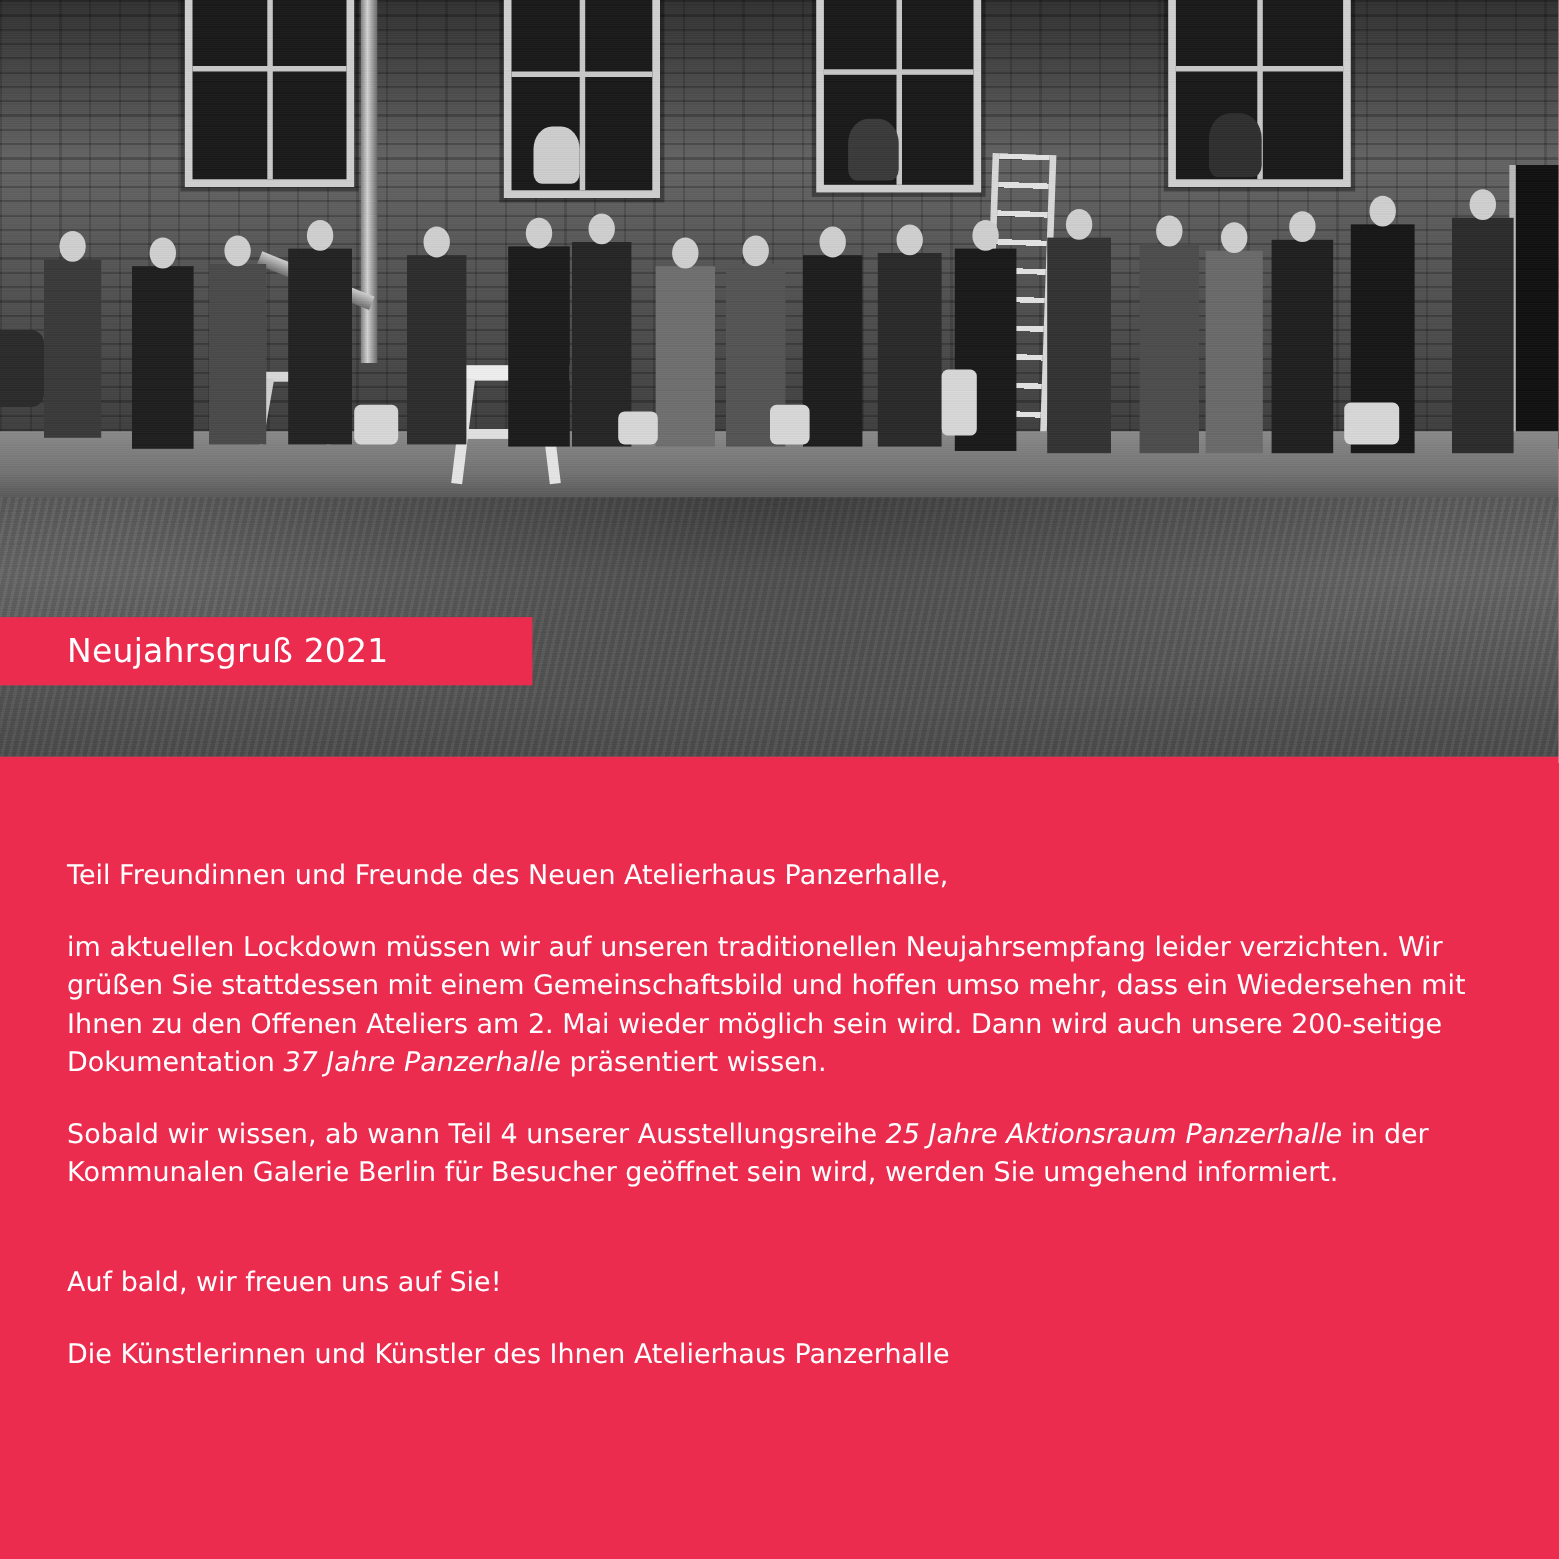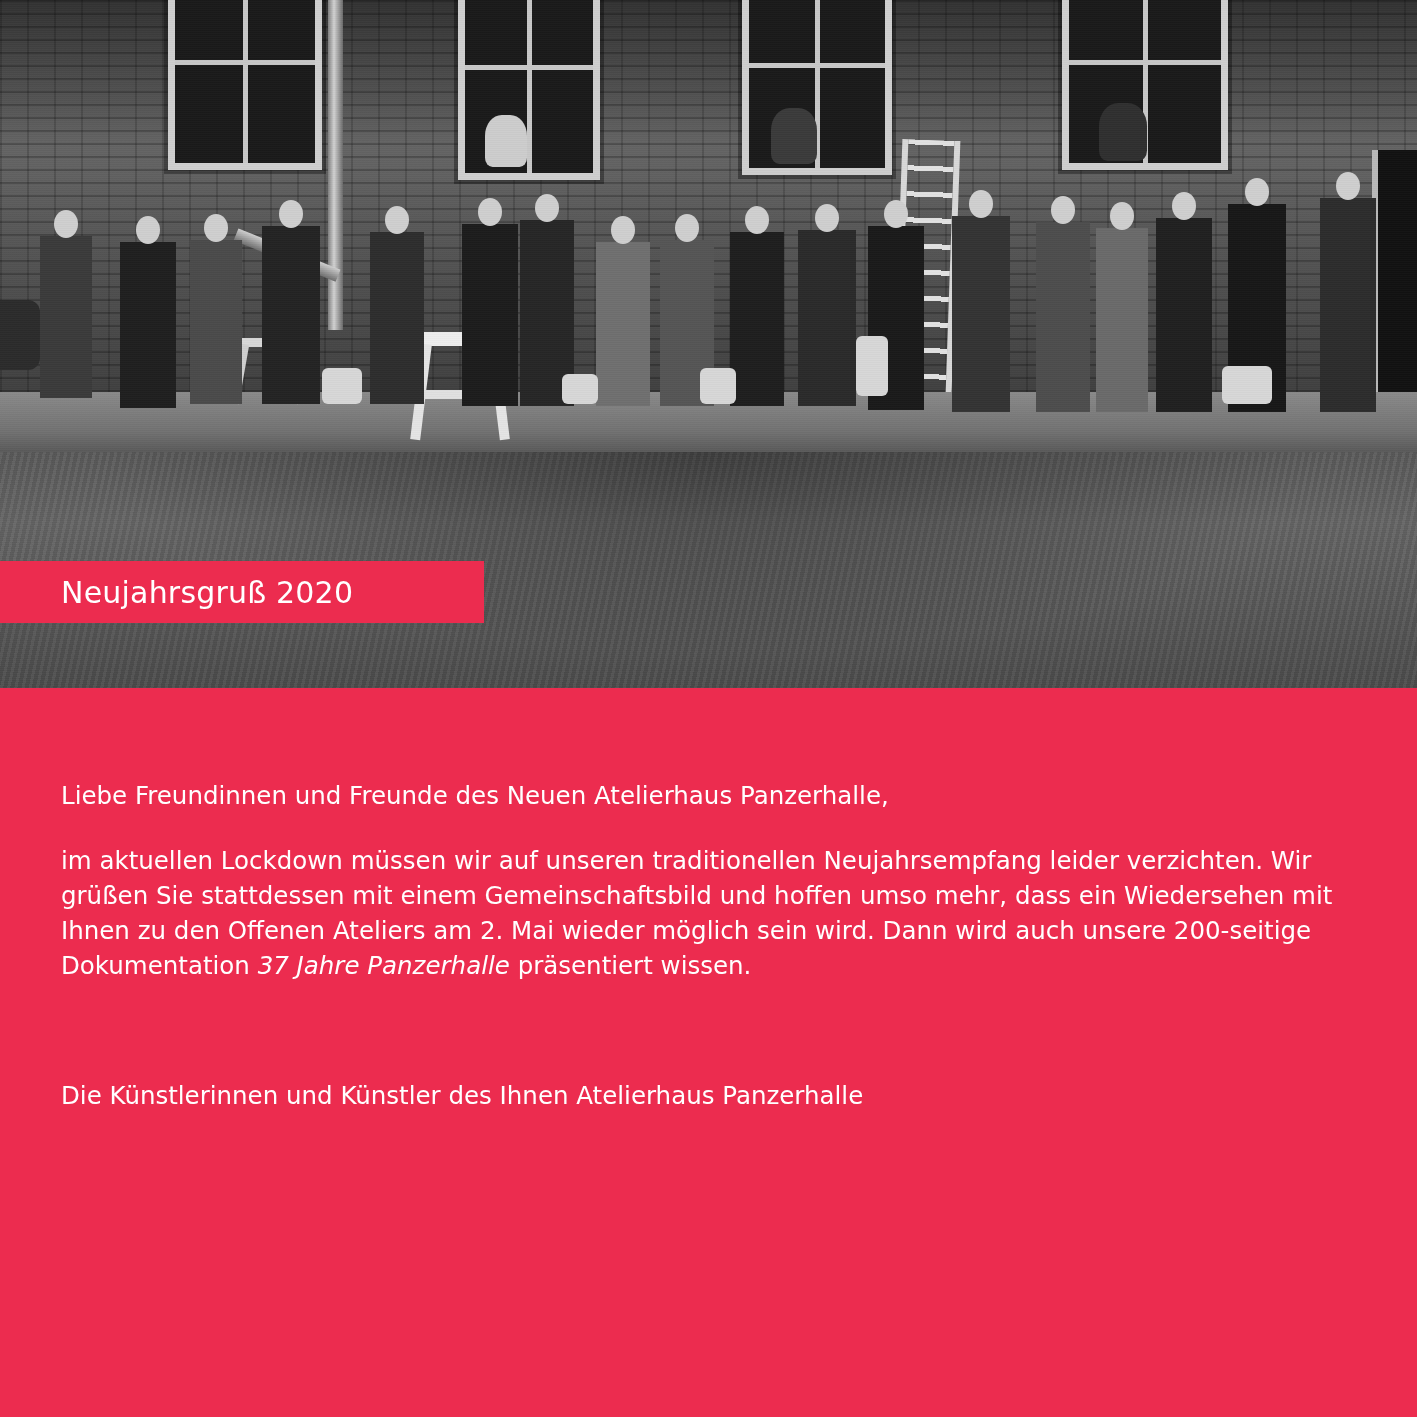--- a/index.html
+++ b/index.html
@@ -303,26 +303,27 @@
     <div class="bag" style="left:322px; top:368px; width:40px; height:36px;"></div>
     <div class="bag" style="left:562px; top:374px; width:36px; height:30px;"></div>
     <div class="bag" style="left:700px; top:368px; width:36px; height:36px;"></div>
     <div class="bag" style="left:856px; top:336px; width:32px; height:60px;"></div>
     <div class="bag" style="left:1222px;top:366px; width:50px; height:38px;"></div>
 
     <div class="grain"></div>
   </div>
 
   <div class="title-banner">
-    <div class="title">Neujahrsgruß 2020</div>
+    <div class="title">Neujahrsgruß 2021</div>
   </div>
 
   <div class="body-area">
     <div class="letter">
-      <p>Liebe Freundinnen und Freunde des Neuen Atelierhaus Panzerhalle,</p>
+      <p>Teil Freundinnen und Freunde des Neuen Atelierhaus Panzerhalle,</p>
       <p><span>im aktuellen Lockdown müssen wir auf unseren traditionellen Neujahrsempfang leider verzichten. Wir grüßen Sie stattdessen mit einem Gemeinschaftsbild und hoffen umso mehr, dass ein Wiedersehen mit Ihnen zu den Offenen Ateliers am 2. Mai wieder möglich sein wird.  Dann wird auch unsere 200-seitige Dokumentation </span><em>37 Jahre Panzerhalle</em><span> präsentiert wissen.</span></p>
-      <p><br></p>
+      <p><span>Sobald wir wissen, ab wann Teil 4 unserer Ausstellungsreihe </span><em>25 Jahre Aktionsraum Panzerhalle</em><span> in der Kommunalen Galerie Berlin für Besucher geöffnet sein wird, werden Sie umgehend informiert.</span></p>
+      <p><br><span>Auf bald, wir freuen uns auf Sie!</span></p>
       <p>Die Künstlerinnen und Künstler des Ihnen Atelierhaus Panzerhalle</p>
     </div>
 
   </div>
 
 </div>
 
 </body></html>

